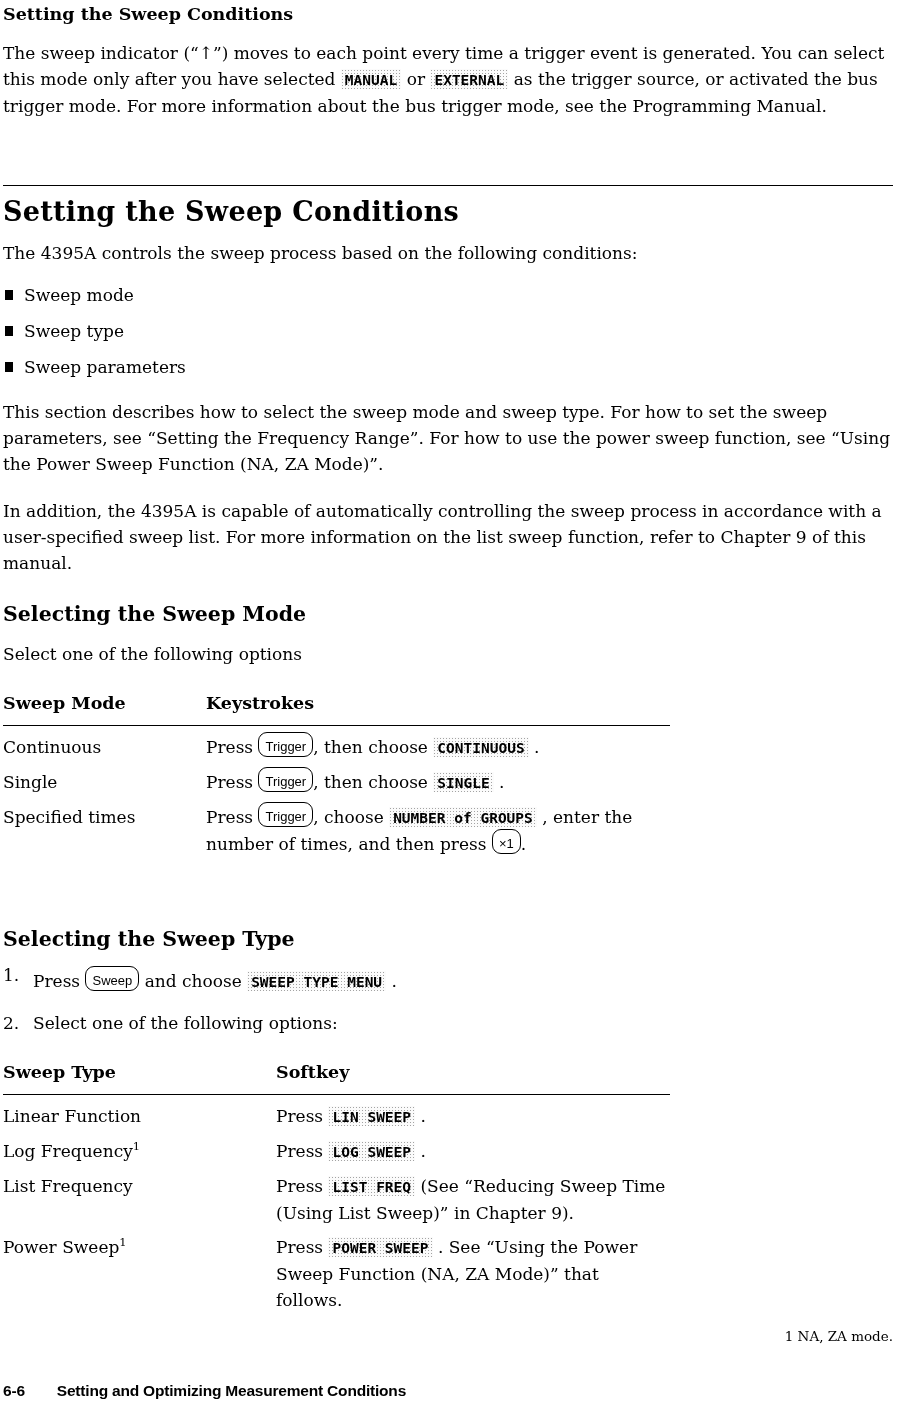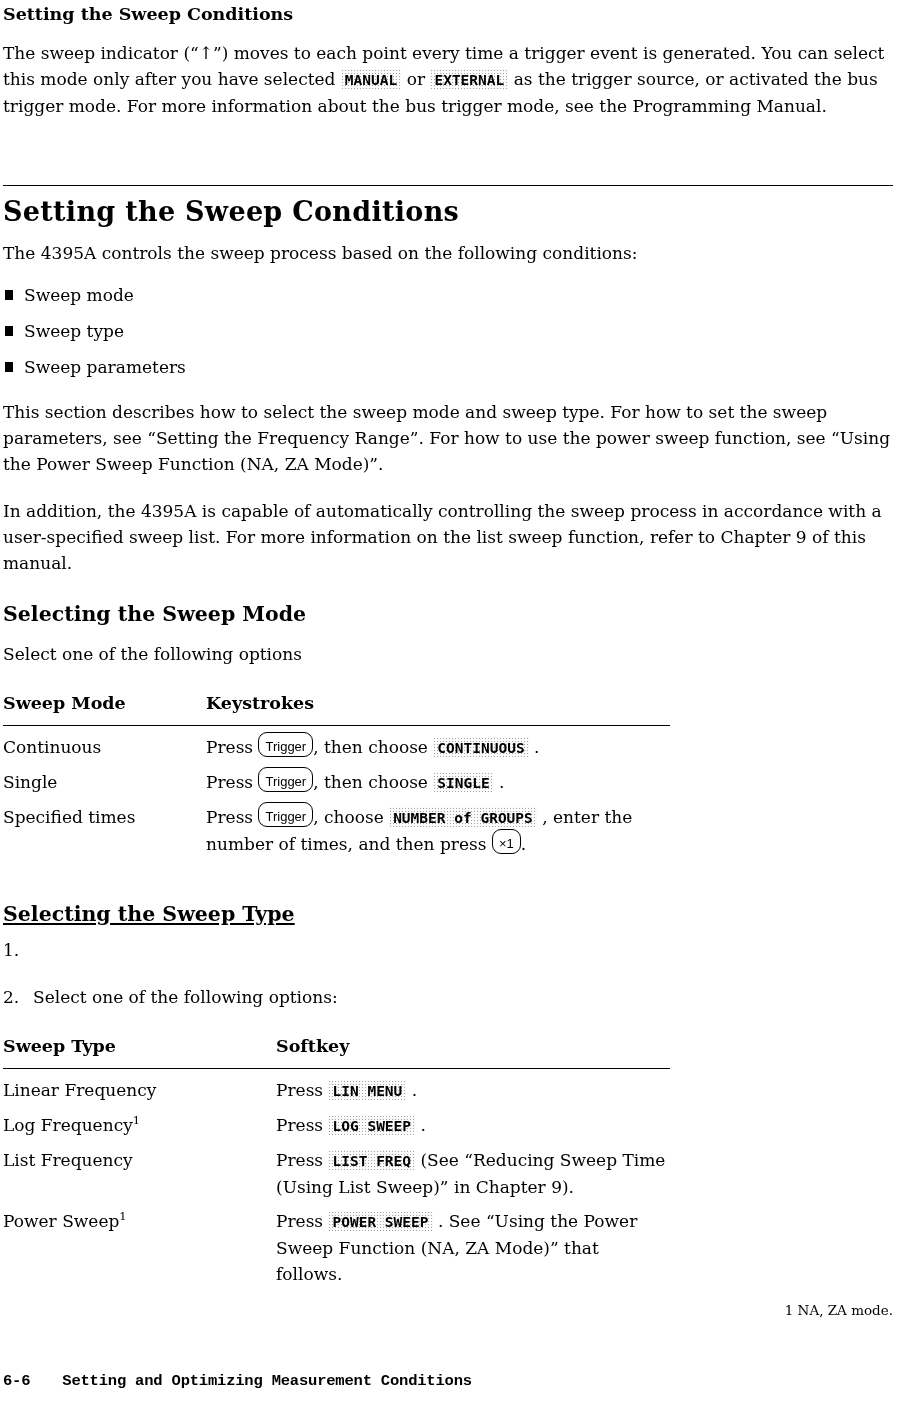--- a/index.html
+++ b/index.html
@@ -35,21 +35,21 @@
     display: inline-block; width: 8px; height: 10px;
     background: #000; margin: 0 11px 0 2px; flex: none;
   }
 
   .body-para { margin: 21px 0 0; }
 
   .section-heading {
     font-size: 20.5px; line-height: 26px;
     font-weight: bold; margin: 25px 0 0;
   }
-  .section-heading.mt-lg { margin-top: 44px; text-decoration: underline; }
+  .section-heading.mt-lg { margin-top: 69px; }
   .lead2 { margin: 14px 0 0; }
 
   .dtable { width: 667px; margin-top: 23px; }
   .thead {
     display: flex; font-weight: bold; font-size: 17.5px;
     padding-bottom: 9px; border-bottom: 1.7px solid #000;
   }
   .trow { display: flex; margin-top: 8px; }
   .tc1 { flex: none; }
   .t-mode .tc1 { width: 203px; }
@@ -60,22 +60,22 @@
   .step { display: flex; margin-top: 15px; }
   .step-num { flex: none; width: 30px; }
   .step-num.raised { position: relative; top: -6px; }
 
   .footnote {
     font-size: 13.5px; line-height: 17px;
     margin: 15px 0 0; padding-left: 6px; text-align: right;
   }
 
   .page-footer {
-    position: absolute; left: 3px; bottom: 11px;
-    font-family: Liberation Mono, monospace;
+    position: absolute; left: 3px; bottom: 1px;
+    font-family: Liberation Sans, sans-serif;
     font-weight: bold; font-size: 15.5px; letter-spacing: -0.2px;
     white-space: nowrap;
   }
   .page-footer .pn { margin-right: 32px; }
 
   
   .seg-sk {
     font-family: "DejaVu Sans Mono", monospace;
     font-size: 14.5px; font-weight: bold;
     padding: 3px 4px 1px;
@@ -148,35 +148,36 @@
       <div class="tc1">Specified times</div>
       <div class="tc2">Press <span class="seg-hk">Trigger</span>, choose <span class="seg-sk">NUMBER of GROUPS</span> , enter the number of times, and then press <span class="seg-hk">×1</span>.</div>
     </div>
   </div>
 
   <h2 class="section-heading mt-lg">Selecting the Sweep Type</h2>
 
   <div class="steps">
     <div class="step">
       <span class="step-num raised">1.</span>
+      <span class="step-body">Press <span class="seg-hk">Sweep</span> and choose <span class="seg-sk">SWEEP TYPE MENU</span> .</span>
     </div>
     <div class="step">
       <span class="step-num">2.</span>
       <span class="step-body">Select one of the following options:</span>
     </div>
   </div>
 
   <div class="dtable t-type">
     <div class="thead">
       <div class="tc1">Sweep Type</div>
       <div class="tc2">Softkey</div>
     </div>
     <div class="trow">
-      <div class="tc1">Linear Frequency</div>
-      <div class="tc2">Press <span class="seg-sk">LIN MENU</span> .</div>
+      <div class="tc1">Linear Function</div>
+      <div class="tc2">Press <span class="seg-sk">LIN SWEEP</span> .</div>
     </div>
     <div class="trow">
       <div class="tc1">Log Frequency<span class="seg-sup">1</span></div>
       <div class="tc2">Press <span class="seg-sk">LOG SWEEP</span> .</div>
     </div>
     <div class="trow">
       <div class="tc1">List Frequency</div>
       <div class="tc2">Press <span class="seg-sk">LIST FREQ</span> (See “Reducing Sweep Time (Using List Sweep)” in Chapter  9).</div>
     </div>
     <div class="trow">

